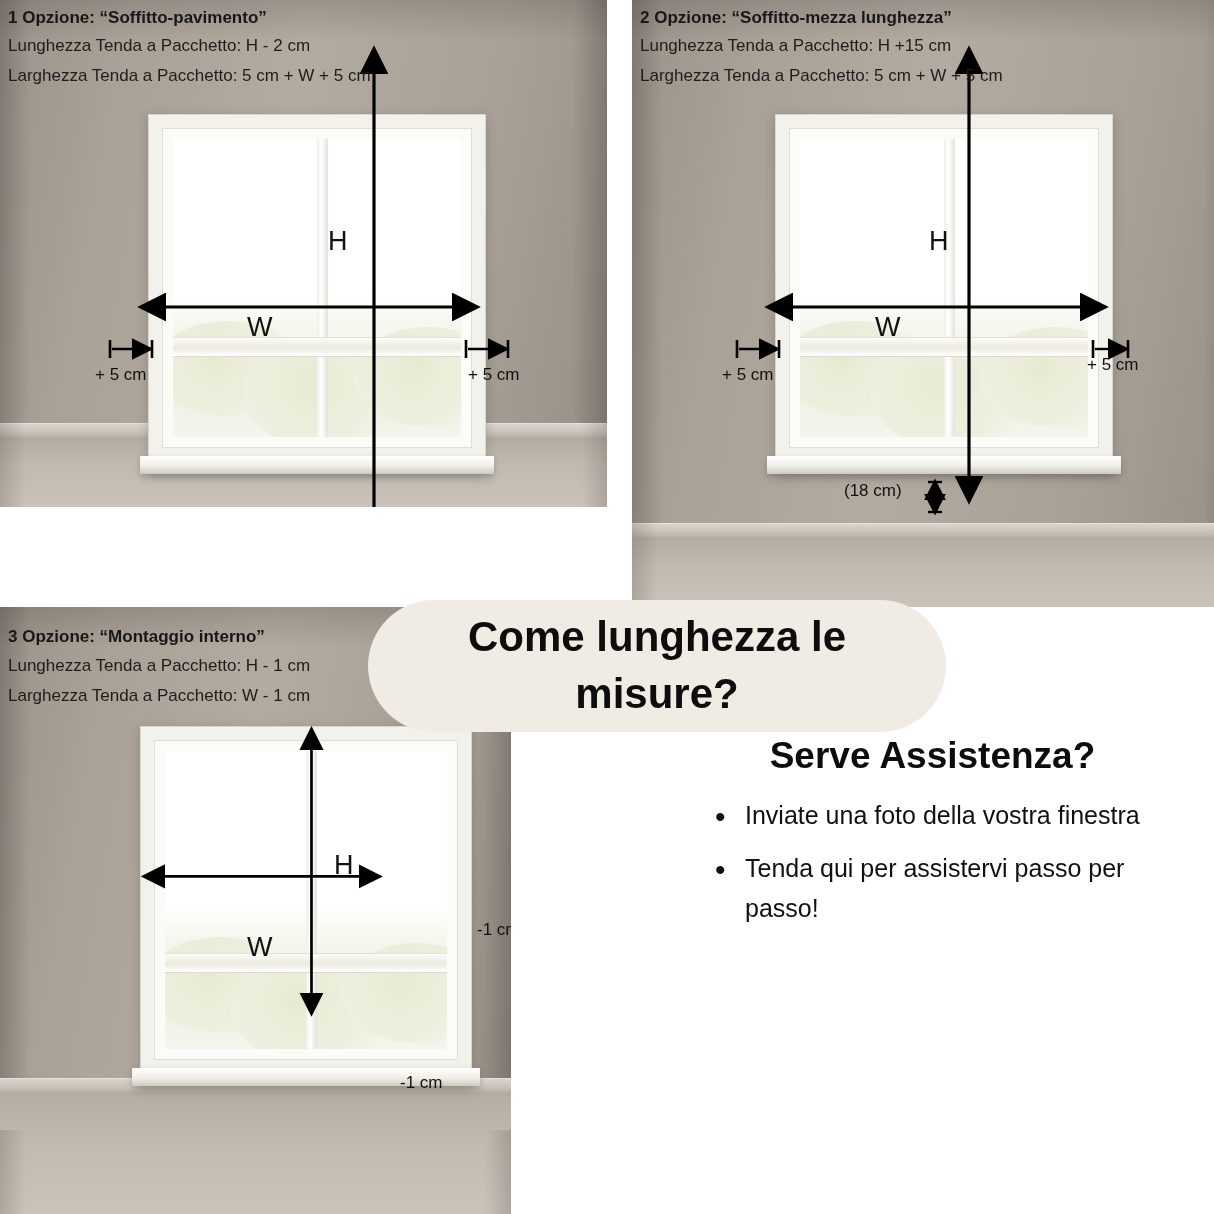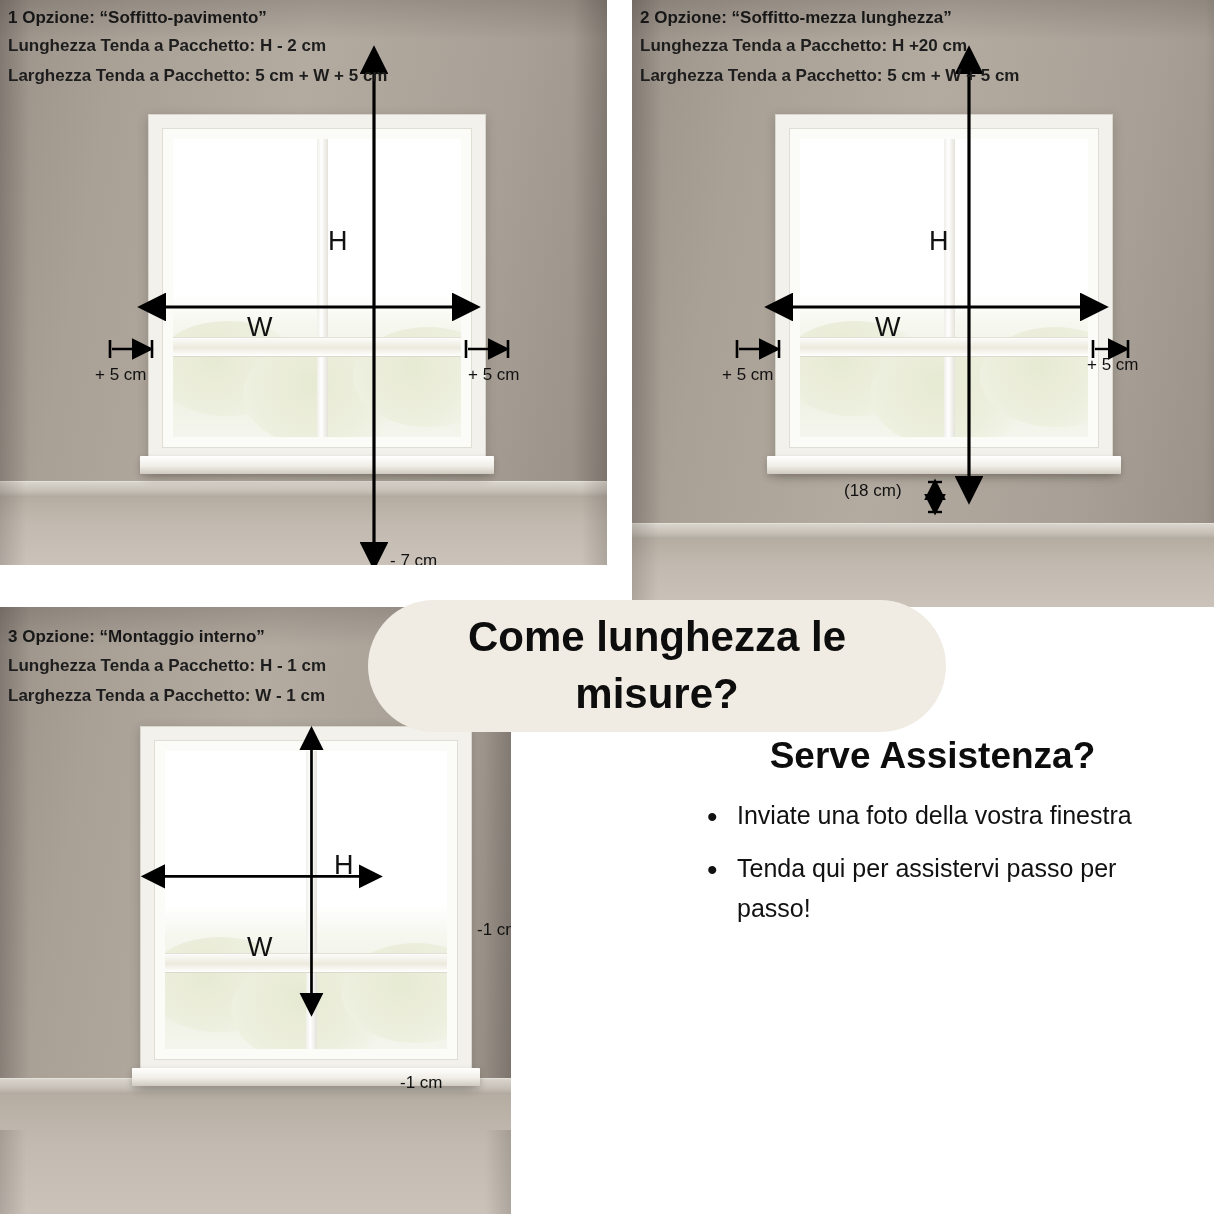--- a/index.html
+++ b/index.html
@@ -14,21 +14,21 @@
     position: relative;
     width: 1214px; height: 1214px;
   }
 
   
   .panel {
     position: absolute;
     overflow: hidden;
     background: #a59d93;
   }
-  #panel1 { left: 0; top: 0; width: 607px; height: 565px; }
+  #panel1 { left: 0; top: 0; width: 607px; height: 507px; }
   #panel2 { left: 632px; top: 0; width: 607px; height: 607px; }
   #panel3 { left: 0; top: 607px; width: 511px; height: 607px; }
 
   
   .room { position: absolute; inset: 0; }
   .wall {
     position: absolute; left: 0; top: 0; width: 100%; height: 100%;
     background: linear-gradient(100deg, #9b9289 0%, #a9a096 18%, #b3aaa0 45%, #a8a096 75%, #968d84 100%);
   }
   .wall-left-shade {
@@ -109,21 +109,20 @@
   
   .cap-title {
     position: absolute;
     font-size: 17px; font-weight: bold; color: #171717;
     white-space: nowrap;
   }
   .cap-line {
     position: absolute;
     font-size: 17px; color: #1d1d1d;
     white-space: nowrap;
-    font-weight: bold;
   }
 
   .lbl {
     position: absolute;
     font-size: 17px; color: #111;
     white-space: nowrap;
   }
   .lbl-big {
     position: absolute;
     font-size: 27px; color: #111;
@@ -159,21 +158,21 @@
     position: absolute;
     left: 607px; top: 607px; width: 607px; height: 607px;
     background: #ffffff;
     padding: 128px 26px 0 70px;
   }
   #help h2 {
     margin: 0 0 18px 0;
     font-size: 37px; font-weight: bold; color: #0d0d0d;
     text-align: center;
   }
-  #help ul { margin: 0; padding: 0 0 0 30px; list-style: none; }
+  #help ul { margin: 8px; padding: 0 0 0 30px; list-style: none; }
   #help li {
     position: relative;
     font-size: 25px; color: #111;
     line-height: 1.62;
     margin-bottom: 12px;
     padding-left: 30px;
   }
   #help li::before {
     content: "•";
     position: absolute; left: 0; top: -2px;
@@ -292,21 +291,21 @@
       <line x1="461" y1="340" x2="461" y2="358" stroke="#000" stroke-width="2.6"></line>
       <line x1="496" y1="340" x2="496" y2="358" stroke="#000" stroke-width="2.6"></line>
       <line x1="463" y1="349" x2="494" y2="349" stroke="#000" stroke-width="2.4" marker-end="url(#ar2)"></line>
 
       <line x1="303" y1="482" x2="303" y2="512" stroke="#000" stroke-width="2.4" marker-start="url(#ar2s)" marker-end="url(#ar2)"></line>
       <line x1="296" y1="482" x2="310" y2="482" stroke="#000" stroke-width="2.4"></line>
       <line x1="296" y1="512" x2="310" y2="512" stroke="#000" stroke-width="2.4"></line>
     </svg>
 
     <div class="cap-title" style="left:8px; top:8px;">2 Opzione: “Soffitto-mezza lunghezza”</div>
-    <div class="cap-line" style="left:8px; top:36px;">Lunghezza Tenda a Pacchetto: H +20 cm</div>
+    <div class="cap-line" style="left:8px; top:36px;">Lunghezza Tenda a Pacchetto: H +15 cm</div>
     <div class="cap-line" style="left:8px; top:66px;">Larghezza Tenda a Pacchetto: 5 cm + W + 5 cm</div>
 
     <div class="lbl-big" style="left:297px; top:226px;">H</div>
     <div class="lbl-big" style="left:243px; top:312px;">W</div>
     <div class="lbl" style="left:90px; top:365px;">+ 5 cm</div>
     <div class="lbl" style="left:455px; top:355px;">+ 5 cm</div>
     <div class="lbl" style="left:212px; top:481px;">(18 cm)</div>
   </div>
 
   <div class="panel" id="panel3">

